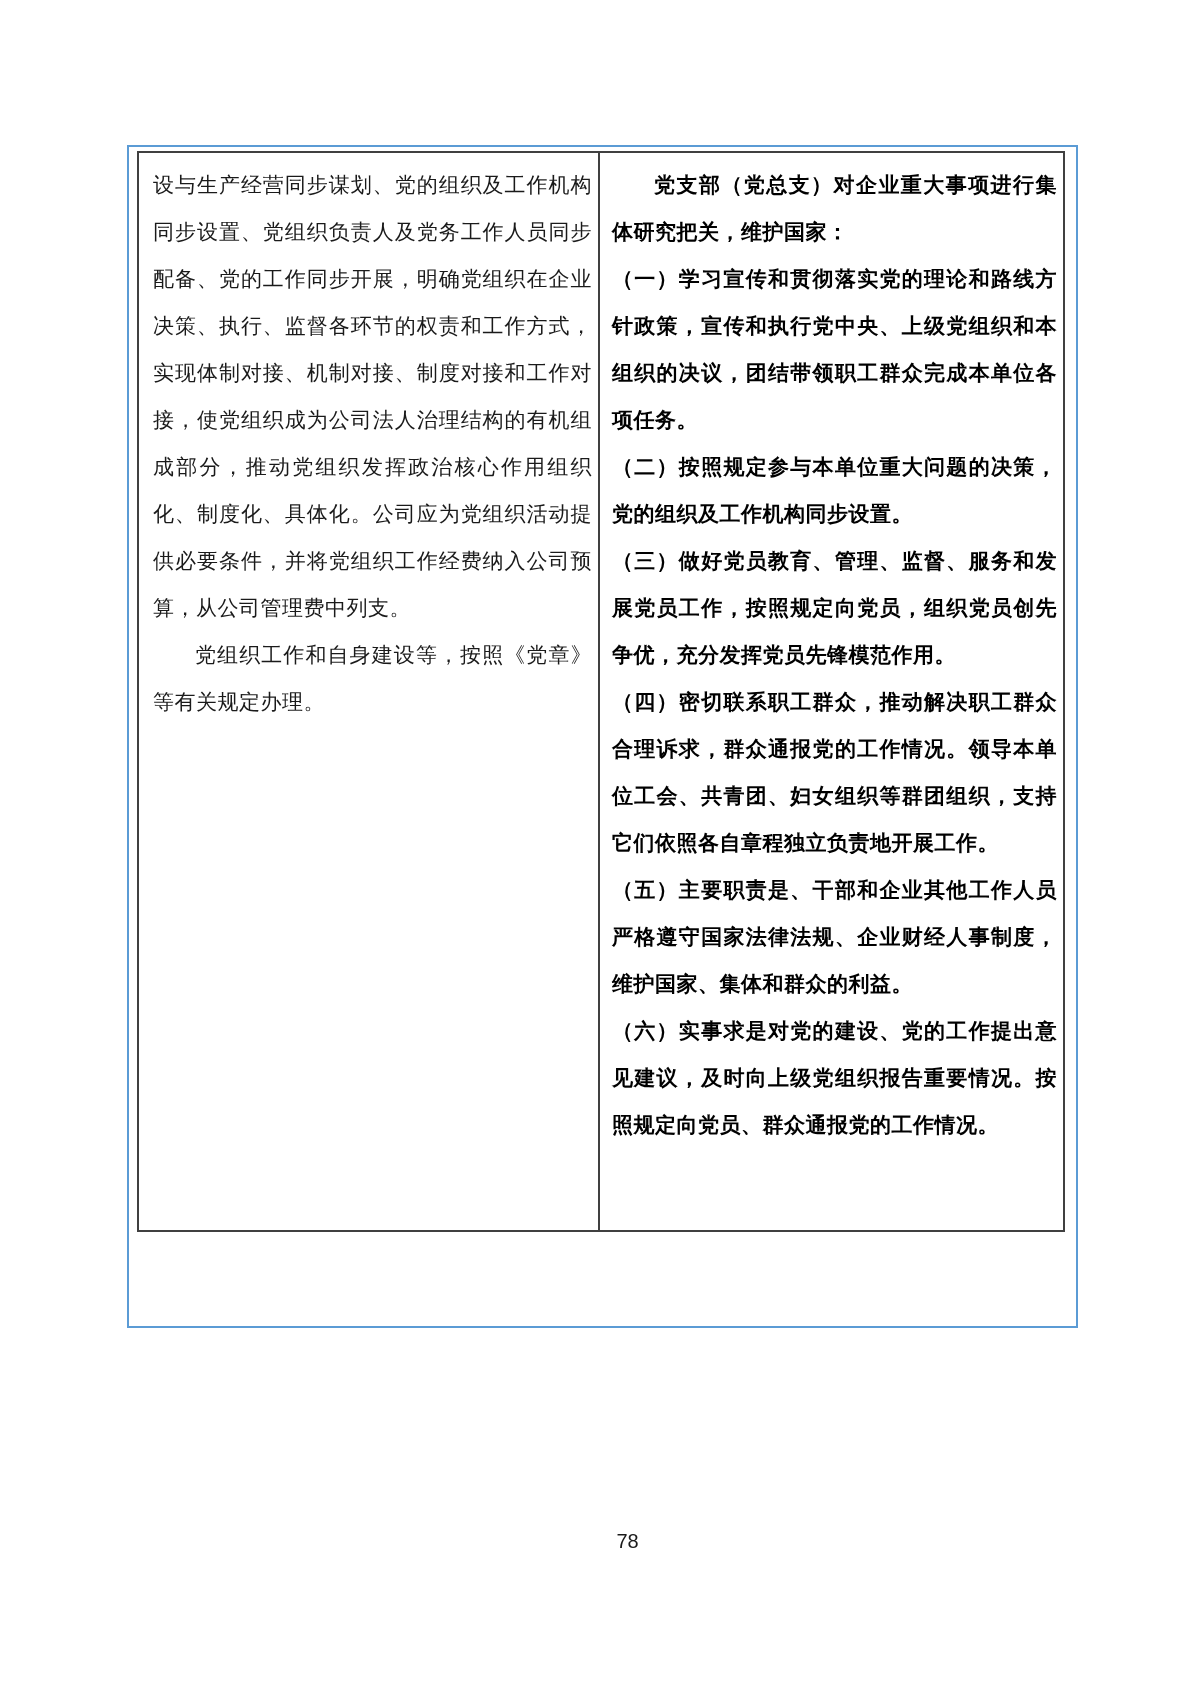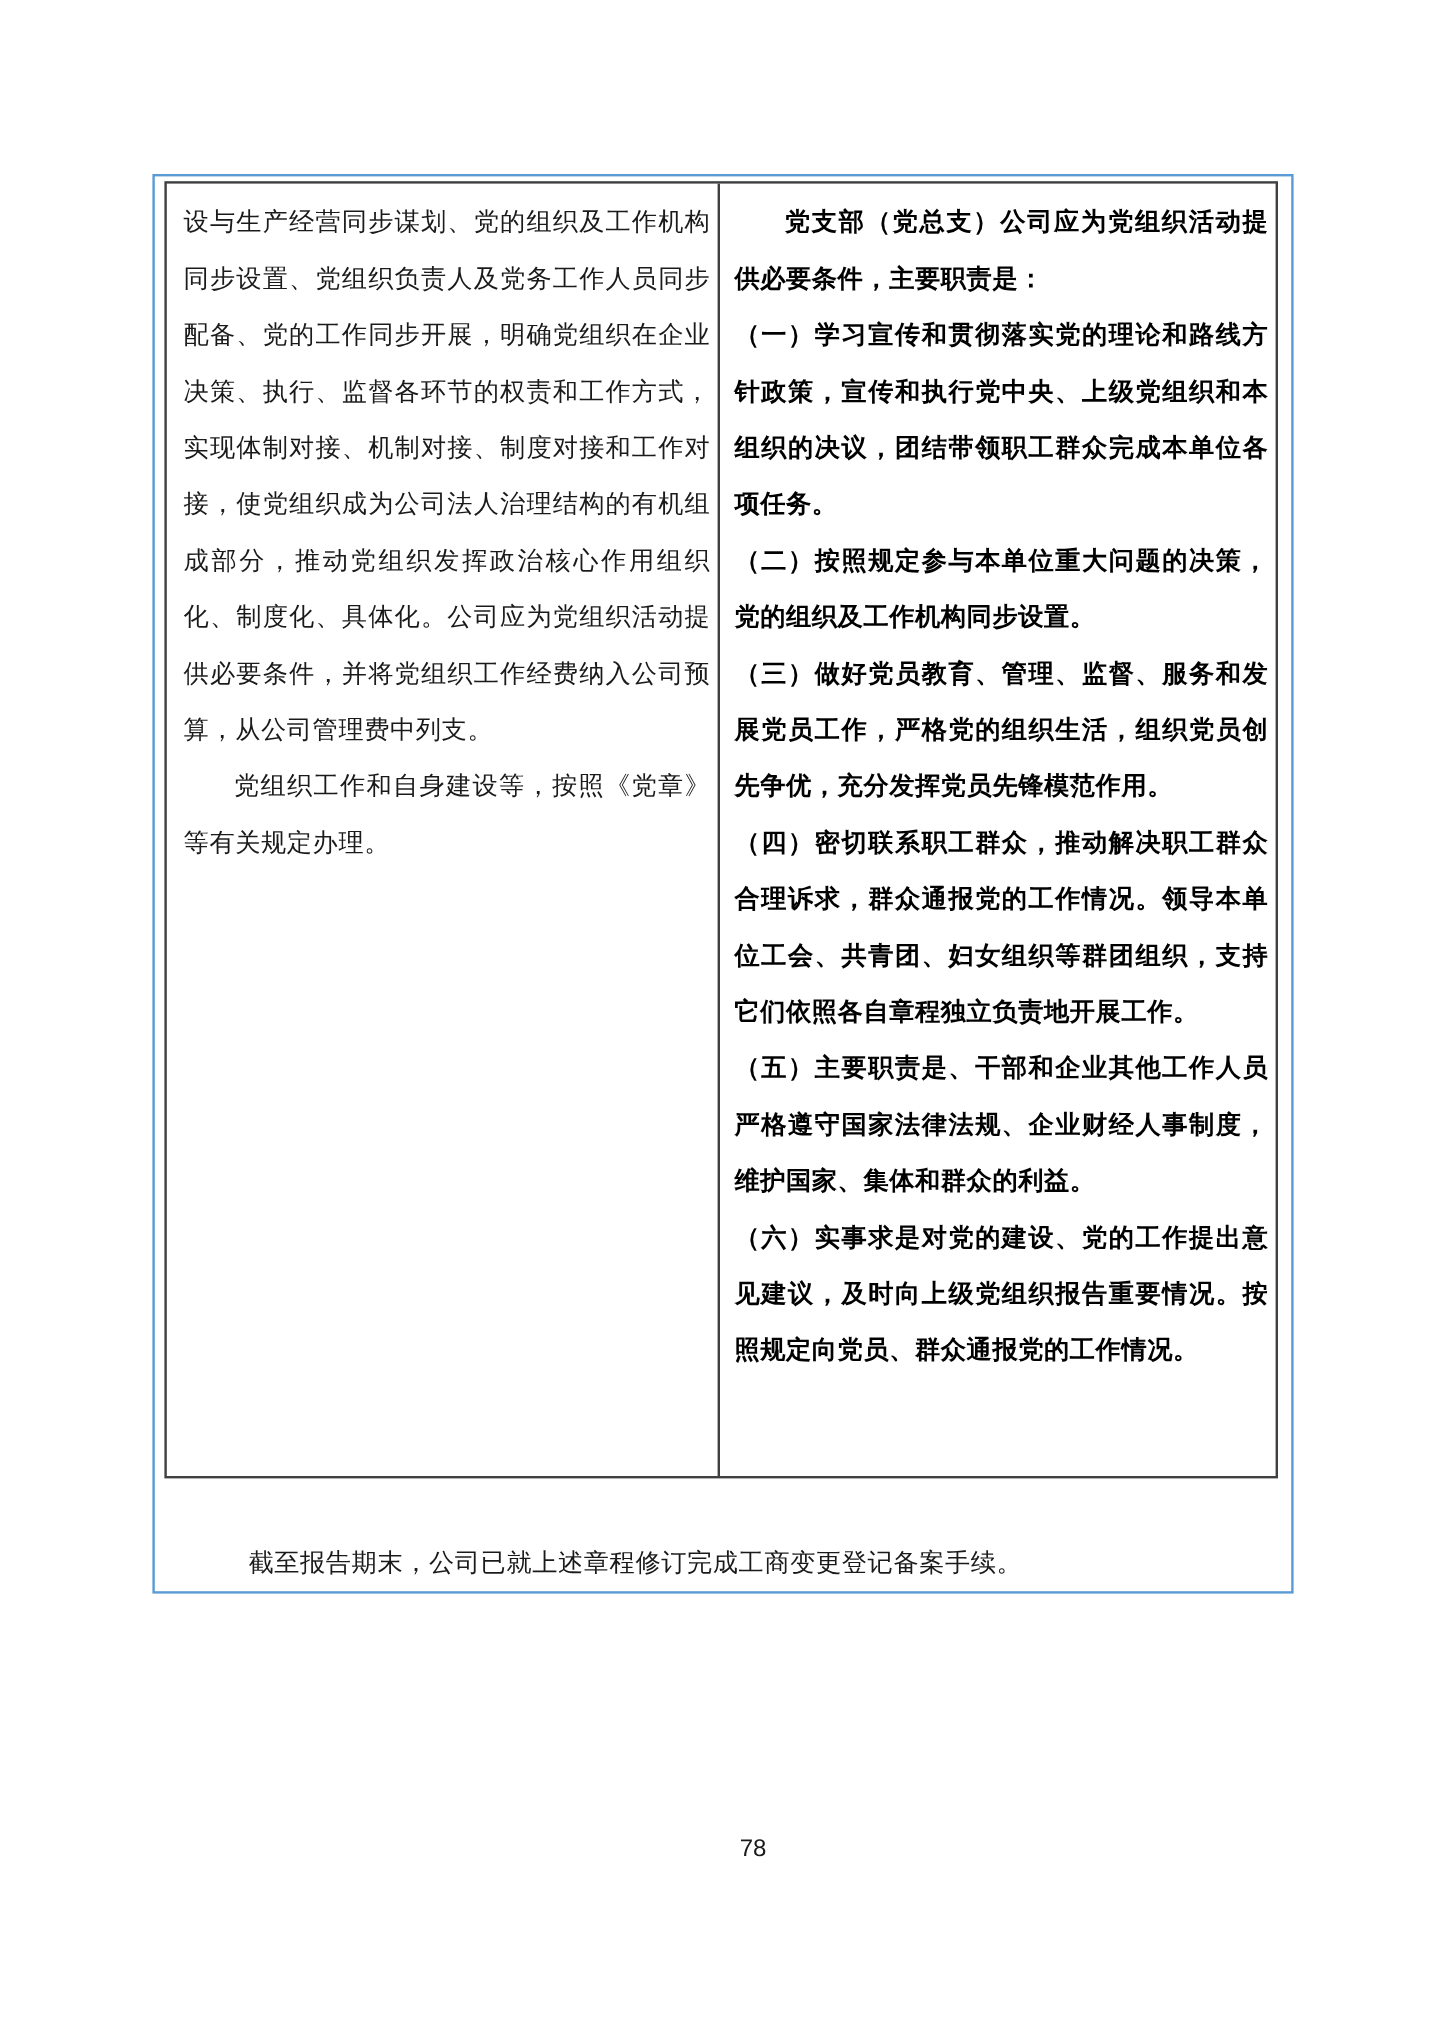--- a/index.html
+++ b/index.html
@@ -97,28 +97,27 @@
   <div class="outer-box" style="border-color: rgb(91, 155, 213);">
 
     <div class="inner-table" style="border-color: rgb(64, 64, 64);">
 
       <div class="cell cell-left" style="border-right-color: rgb(64, 64, 64);">
           <p class="para">设与生产经营同步谋划、党的组织及工作机构同步设置、党组织负责人及党务工作人员同步配备、党的工作同步开展，明确党组织在企业决策、执行、监督各环节的权责和工作方式，实现体制对接、机制对接、制度对接和工作对接，使党组织成为公司法人治理结构的有机组成部分，推动党组织发挥政治核心作用组织化、制度化、具体化。公司应为党组织活动提供必要条件，并将党组织工作经费纳入公司预算，从公司管理费中列支。</p>
           <p class="para indent">党组织工作和自身建设等，按照《党章》等有关规定办理。</p>
         </div>
 
       <div class="cell cell-right">
-          <p class="para indent">党支部（党总支）公司应为党组织活动提供必要条件，主要职责是：</p>
+          <p class="para indent">党支部（党总支）对企业重大事项进行集体研究把关，维护国家：</p>
           <p class="para">（一）学习宣传和贯彻落实党的理论和路线方针政策，宣传和执行党中央、上级党组织和本组织的决议，团结带领职工群众完成本单位各项任务。</p>
           <p class="para">（二）按照规定参与本单位重大问题的决策，党的组织及工作机构同步设置。</p>
-          <p class="para">（三）做好党员教育、管理、监督、服务和发展党员工作，严格党的组织生活，组织党员创先争优，充分发挥党员先锋模范作用。</p>
+          <p class="para">（三）做好党员教育、管理、监督、服务和发展党员工作，按照规定向党员，组织党员创先争优，充分发挥党员先锋模范作用。</p>
           <p class="para">（四）密切联系职工群众，推动解决职工群众合理诉求，群众通报党的工作情况。领导本单位工会、共青团、妇女组织等群团组织，支持它们依照各自章程独立负责地开展工作。</p>
           <p class="para">（五）主要职责是、干部和企业其他工作人员严格遵守国家法律法规、企业财经人事制度，维护国家、集体和群众的利益。</p>
           <p class="para">（六）实事求是对党的建设、党的工作提出意见建议，及时向上级党组织报告重要情况。按照规定向党员、群众通报党的工作情况。</p>
         </div>
     </div>
 
-    <p class="footer-note para indent">截至报告期末，公司已就上述章程修订完成工商变更登记备案手续。</p>
   </div>
 
   <div class="page-number">78</div>
 
 </div>
 
 </body></html>

